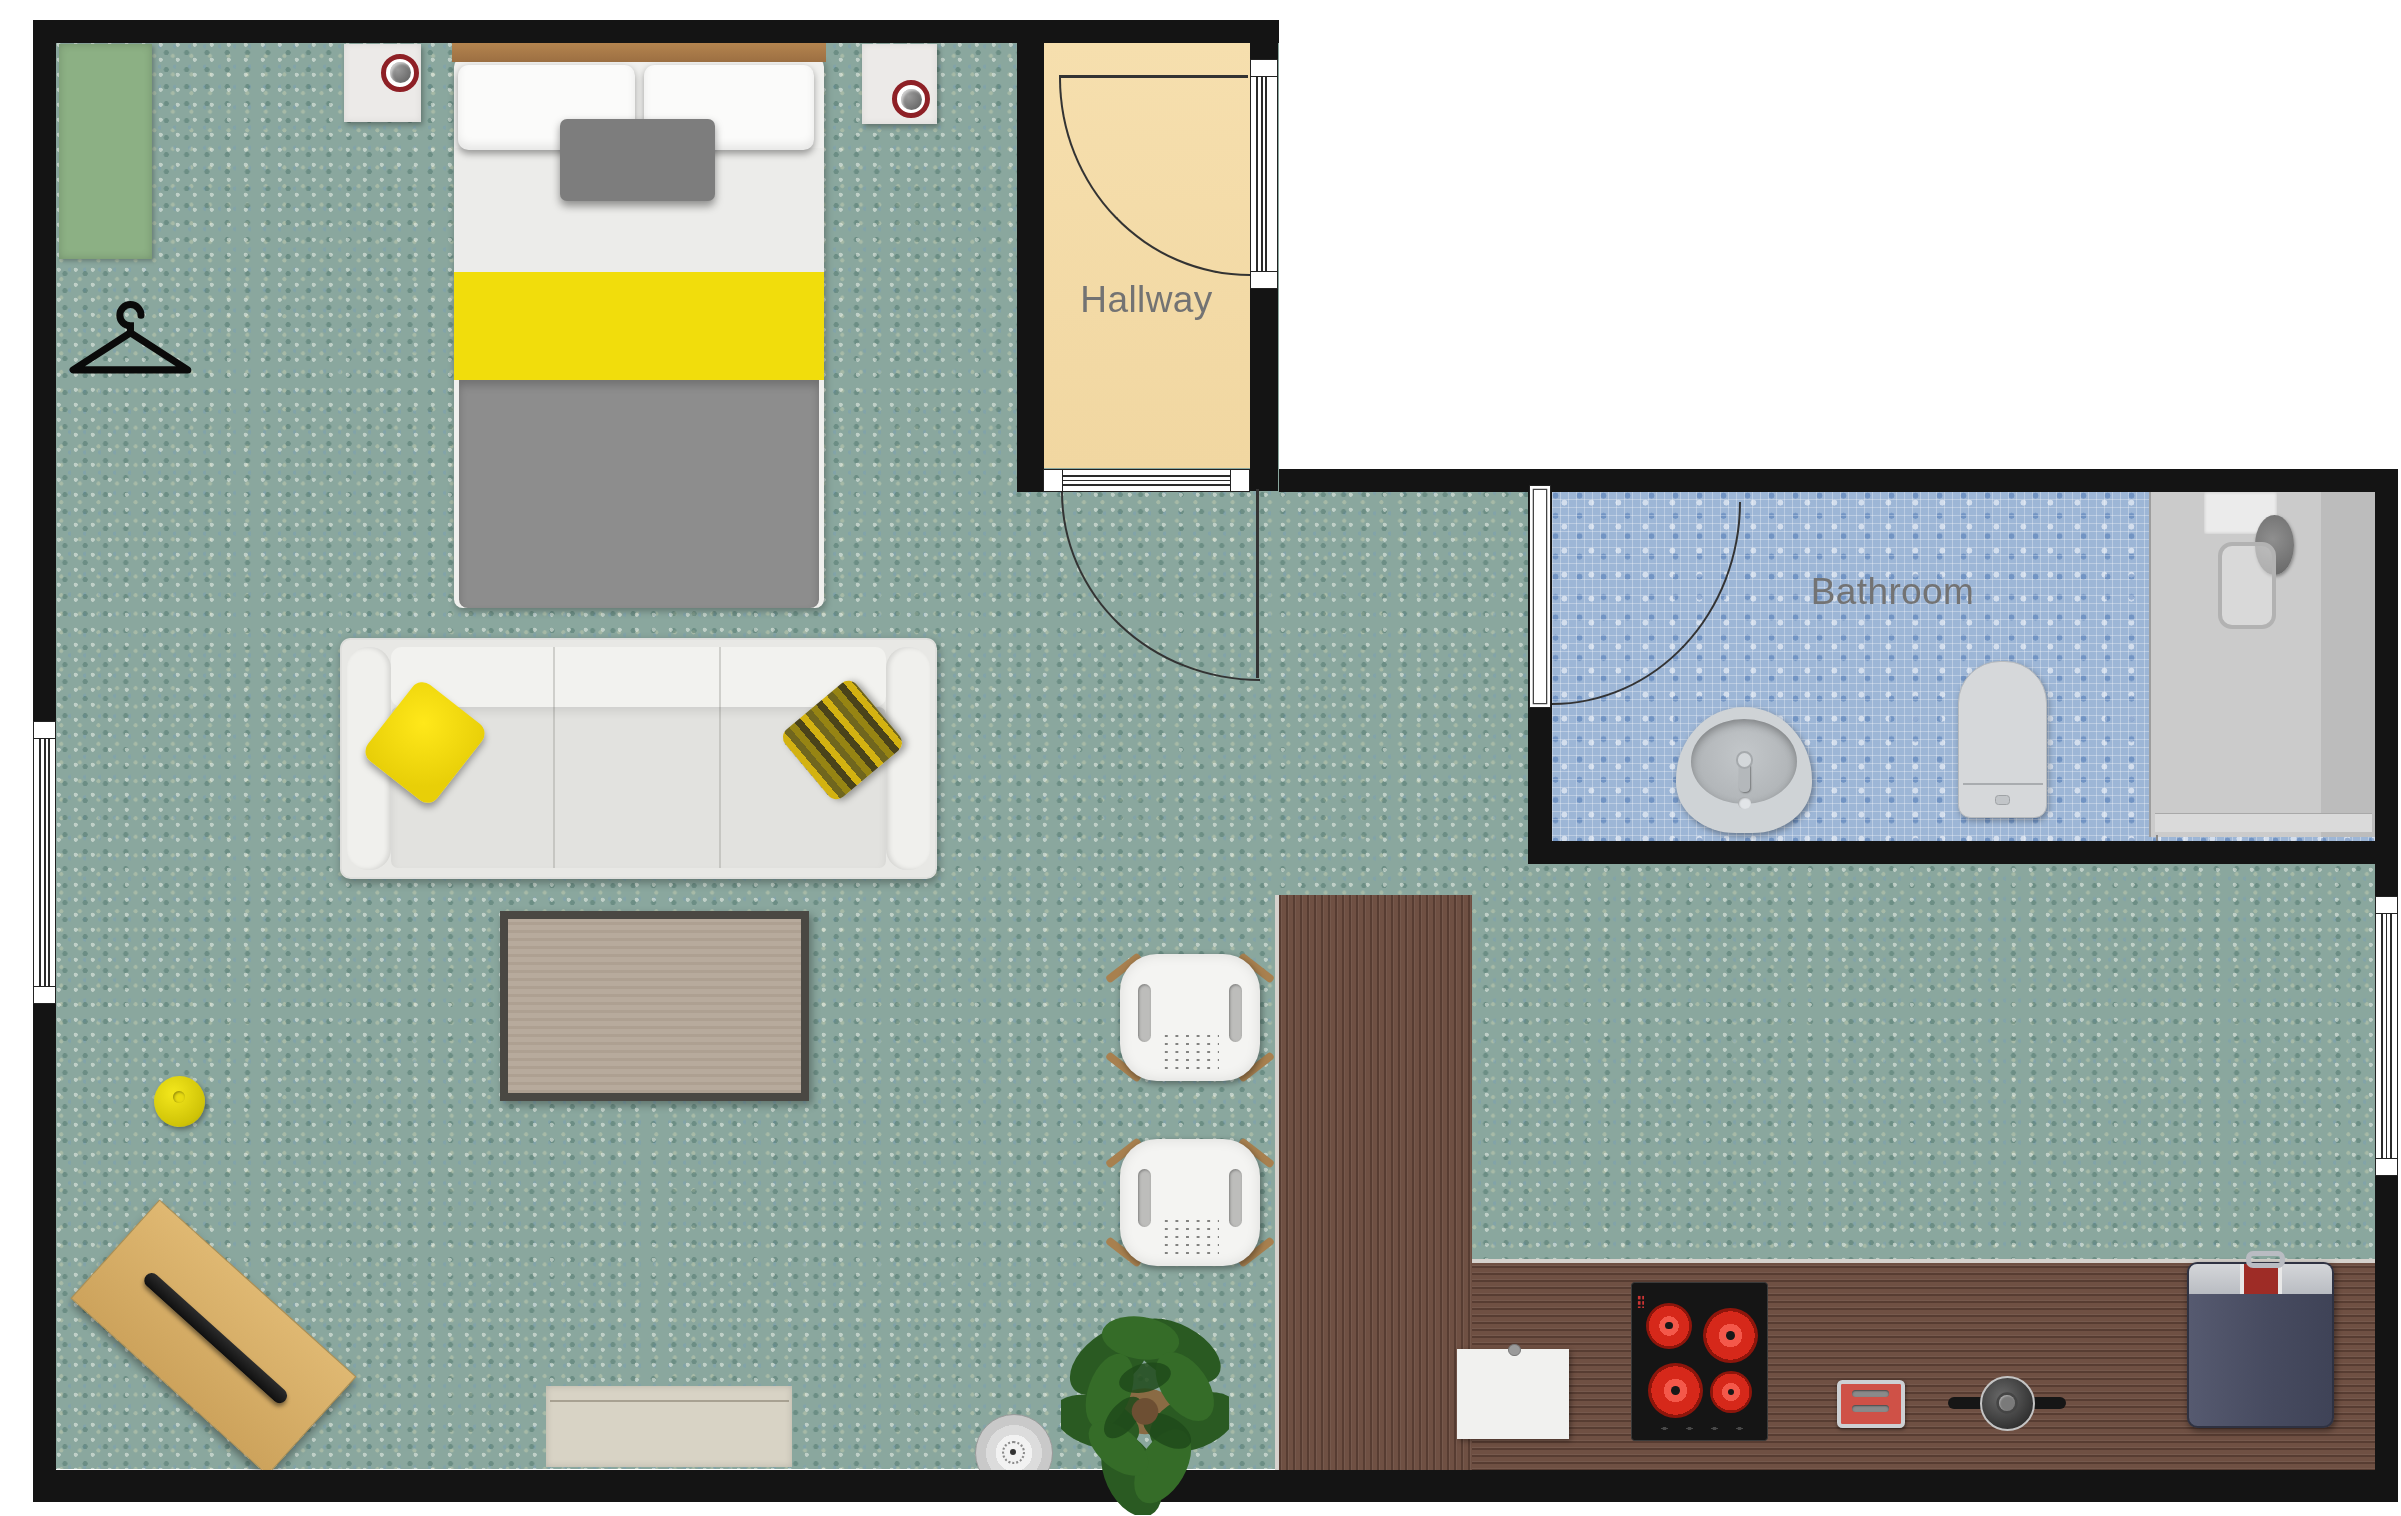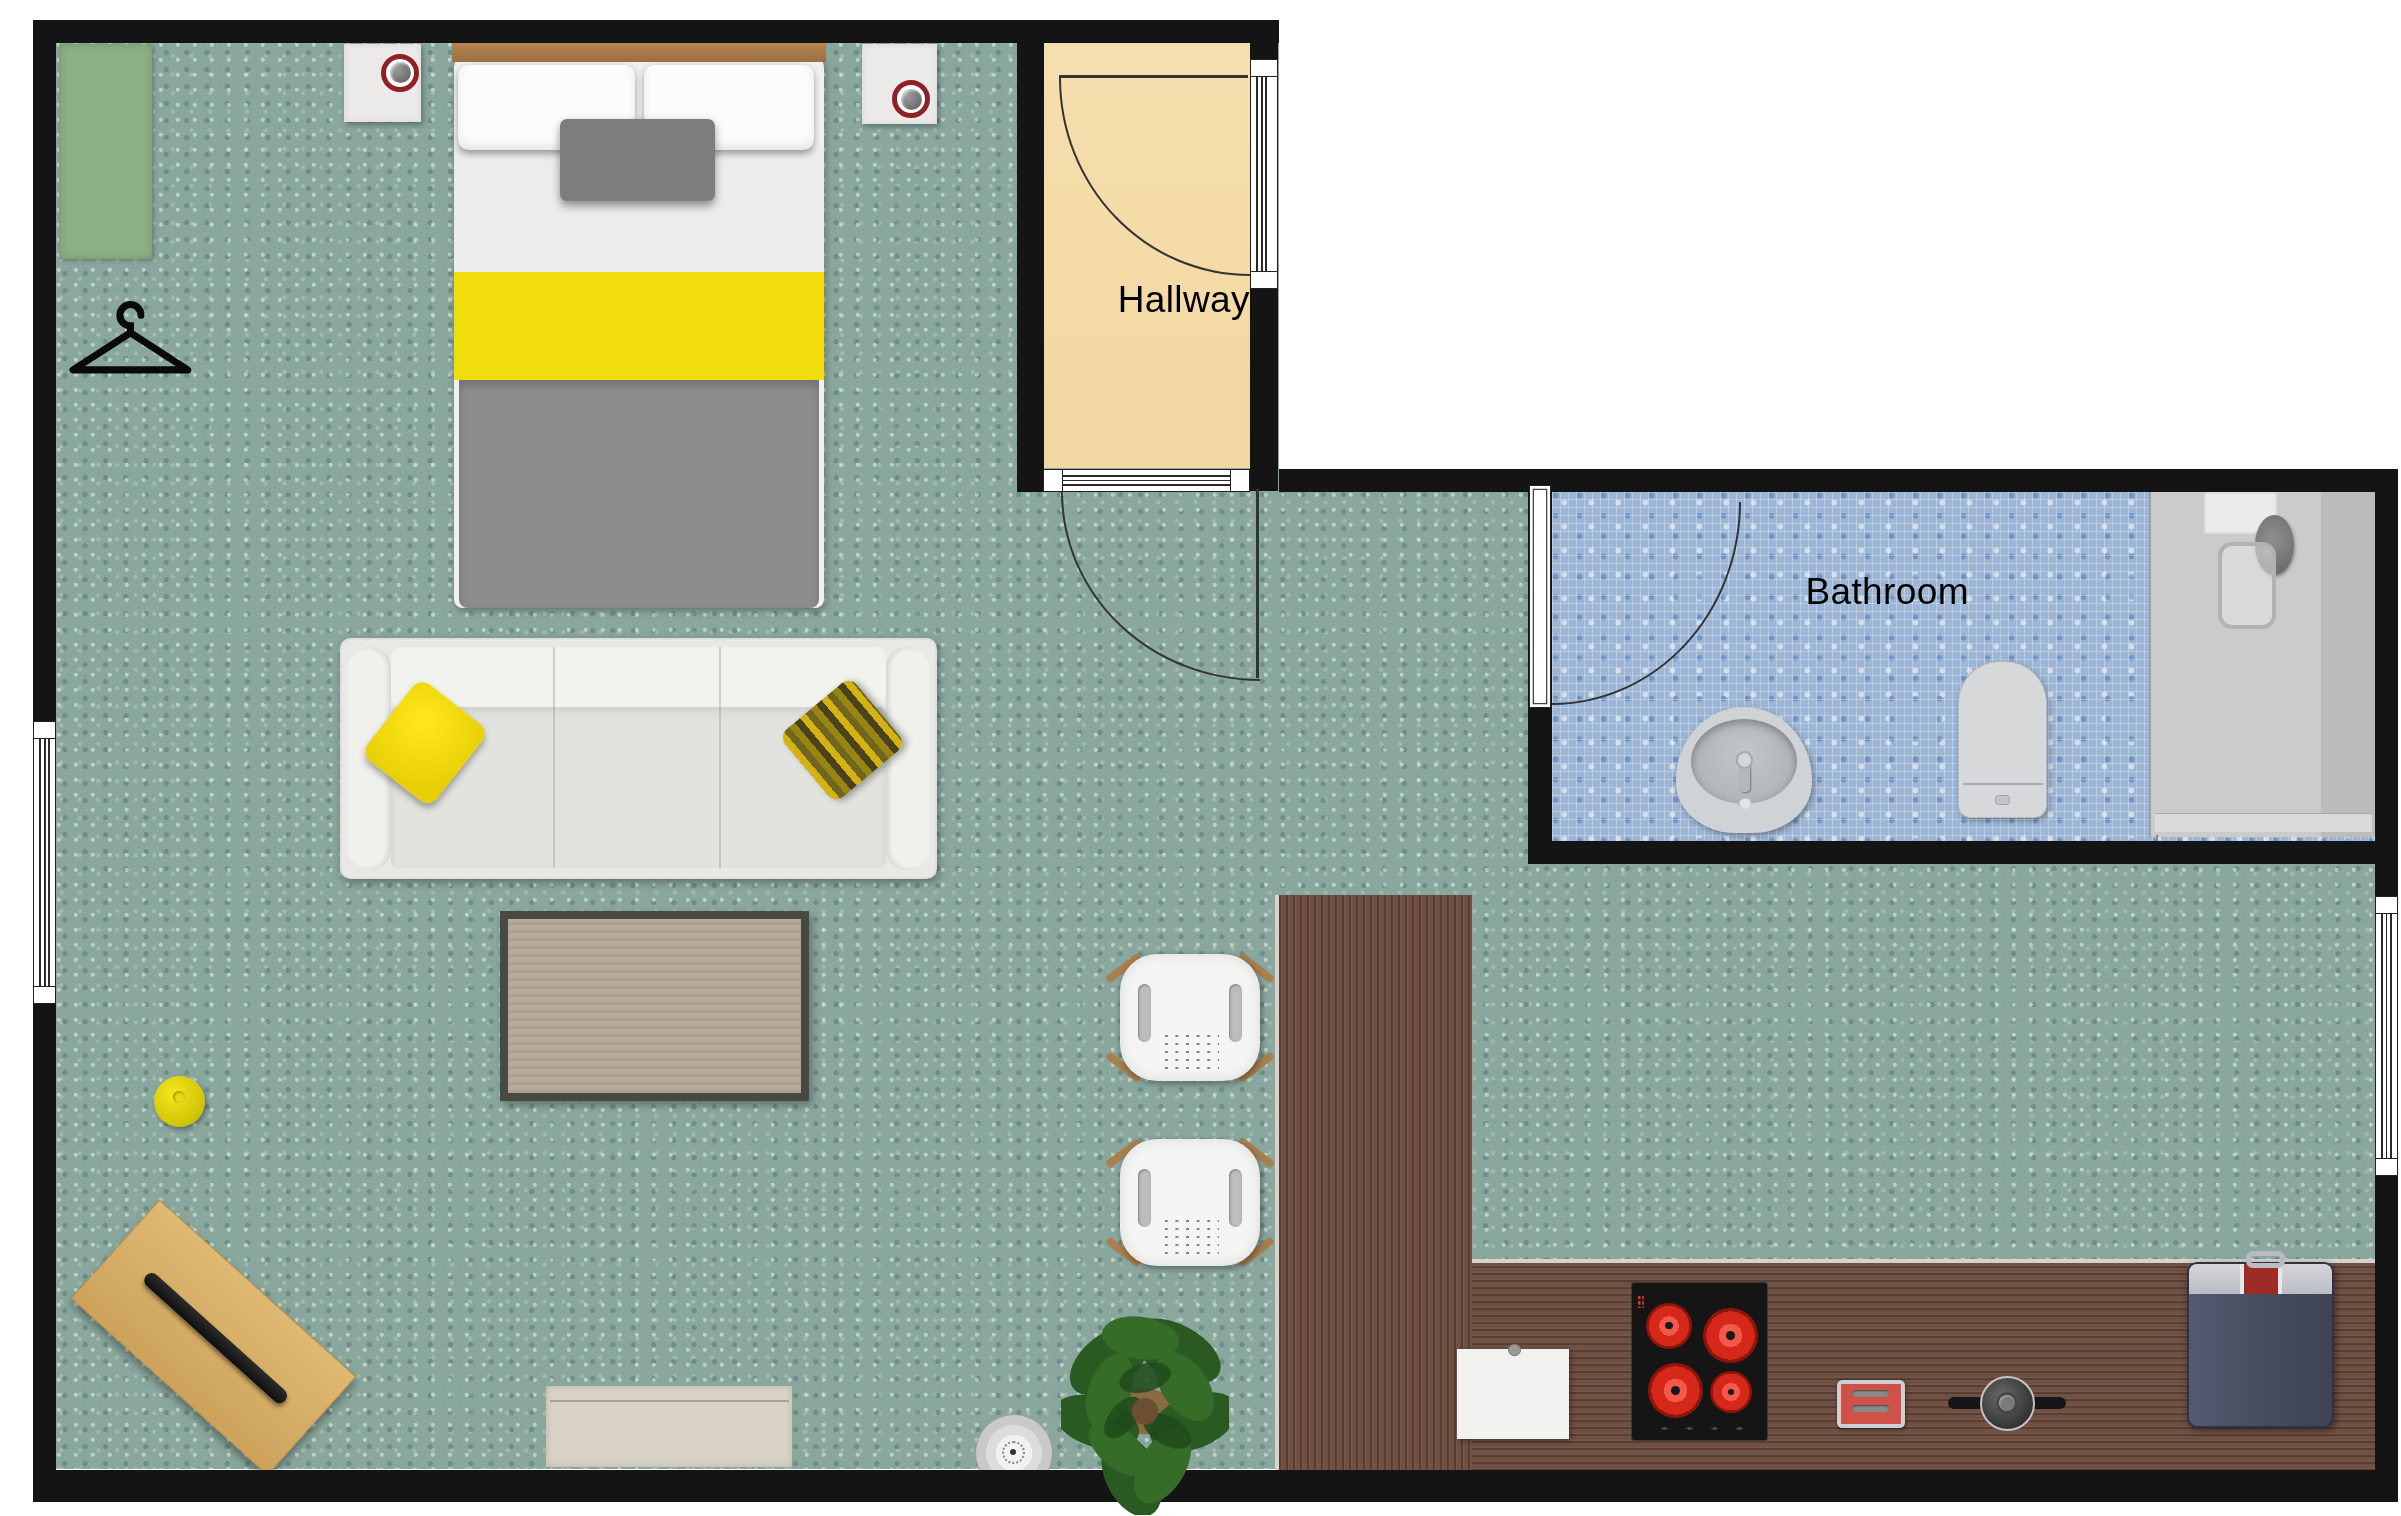--- a/index.html
+++ b/index.html
@@ -36,21 +36,21 @@
   .window.hlines::before,.window.hlines::after{content:"";position:absolute;top:-0.9px;bottom:-0.9px;width:17.7px;background:#fff;border:1.8px solid #222;}
   .window.hlines::before{left:-0.9px;} .window.hlines::after{right:-0.9px;}
   
   .arc{position:absolute;z-index:36;}
   .arc.bl{border-left:2.2px solid #333;border-bottom:2.2px solid #333;border-bottom-left-radius:100% 100%;}
   .arc.br{border-right:2.2px solid #333;border-bottom:2.2px solid #333;border-bottom-right-radius:100% 100%;}
   .leaf{position:absolute;background:#333;z-index:36;}
   .leaf-white{position:absolute;background:#fff;border:1.8px solid #222;box-sizing:border-box;z-index:37;
     box-shadow:inset 0 0 0 2.7px #fff, inset 0 0 0 4px #444;}
   
-  .room-label{position:absolute;z-index:40;color:#000000;font-size:37px;text-align:right;letter-spacing:0.4px;}
+  .room-label{position:absolute;z-index:40;color:#737373;font-size:37px;text-align:center;letter-spacing:0.4px;}
   
   .wardrobe{left:59px;top:44px;width:93px;height:215px;background:#8cb084;z-index:20;
     box-shadow:inset 0 0 8.8px rgba(0,0,0,.18), 1.8px 1.8px 4.4px rgba(0,0,0,.25);}
   .hanger{left:66px;top:299px;z-index:20;}
   .nightstand{position:absolute;background:#eceae8;z-index:20;box-shadow:1.8px 2.7px 5.3px rgba(0,0,0,.3), inset 0 0 7px rgba(0,0,0,.08);}
   .ns-l{left:344px;top:44px;width:77px;height:78px;}
   .ns-r{left:862px;top:44px;width:75px;height:80px;}
   .lamp{position:absolute;width:28px;height:28px;border:5.3px solid #8e2026;border-radius:50%;background:#fff;}
   .lamp::after{content:"";position:absolute;left:3.5px;top:3.5px;width:21px;height:21px;border-radius:50%;
     background:radial-gradient(circle at 35% 35%, #9a9a9a, #6e6e6e 70%);box-shadow:inset 1.8px 1.8px 2.7px rgba(255,255,255,.6);}
@@ -307,16 +307,16 @@
   <div class="window hlines" style="left:1043px;top:469px;width:207px;height:23px;"></div>
 
   <div class="leaf" style="left:1059px;top:75px;width:189px;height:2.7px;"></div>
   <div class="arc bl" style="left:1059px;top:78px;width:189px;height:196px;"></div>
   <div class="leaf" style="left:1256px;top:489px;width:2.7px;height:189px;"></div>
   <div class="arc bl" style="left:1061px;top:492px;width:197px;height:187px;"></div>
   <div class="leaf-white" style="left:1529px;top:485px;width:22px;height:223px;"></div>
   <div class="arc br" style="left:1552px;top:502px;width:187px;height:201px;"></div>
 
   <div class="room-label" style="left:1043px;top:279px;width:207px;">Hallway</div>
-  <div class="room-label" style="left:1704px;top:571px;width:265px;">Bathroom</div>
+  <div class="room-label" style="left:1760px;top:571px;width:265px;">Bathroom</div>
 
 </div>
 
 
 </body></html>

